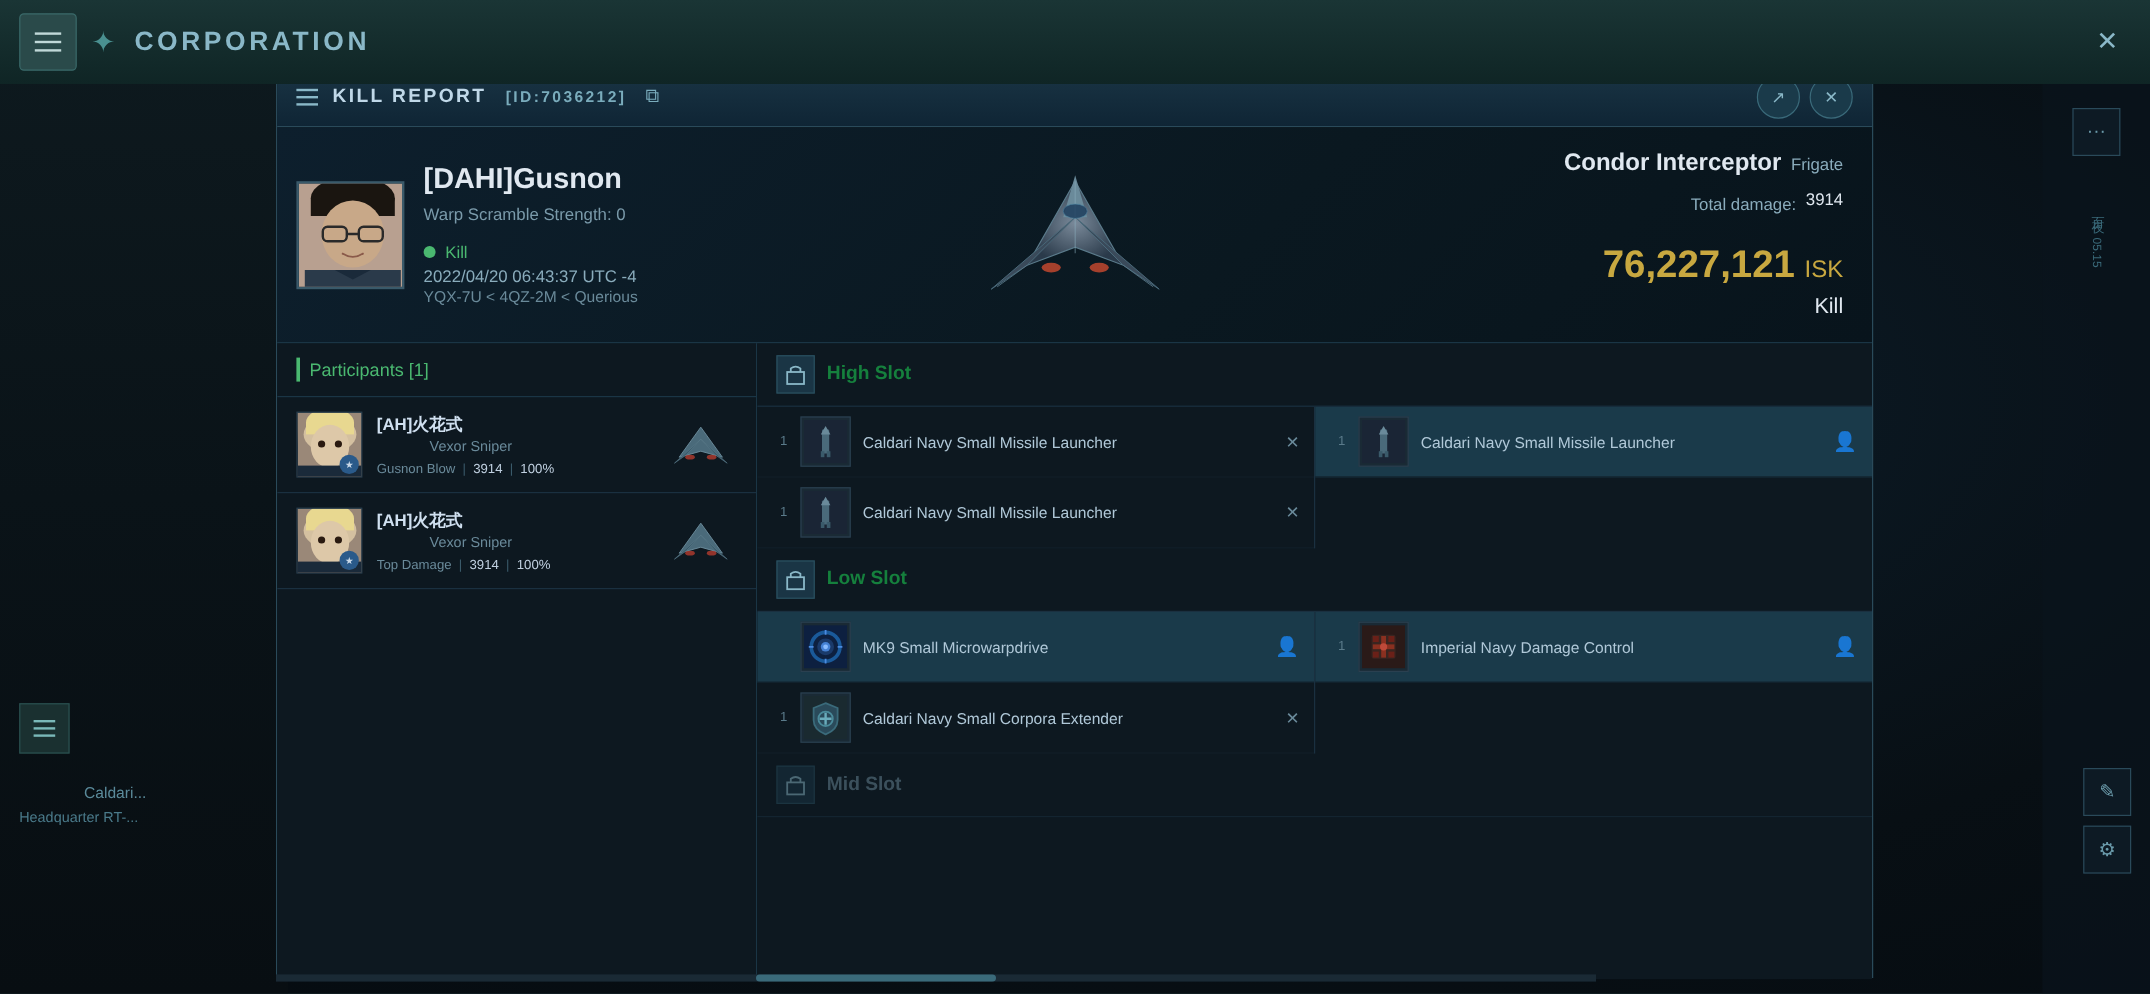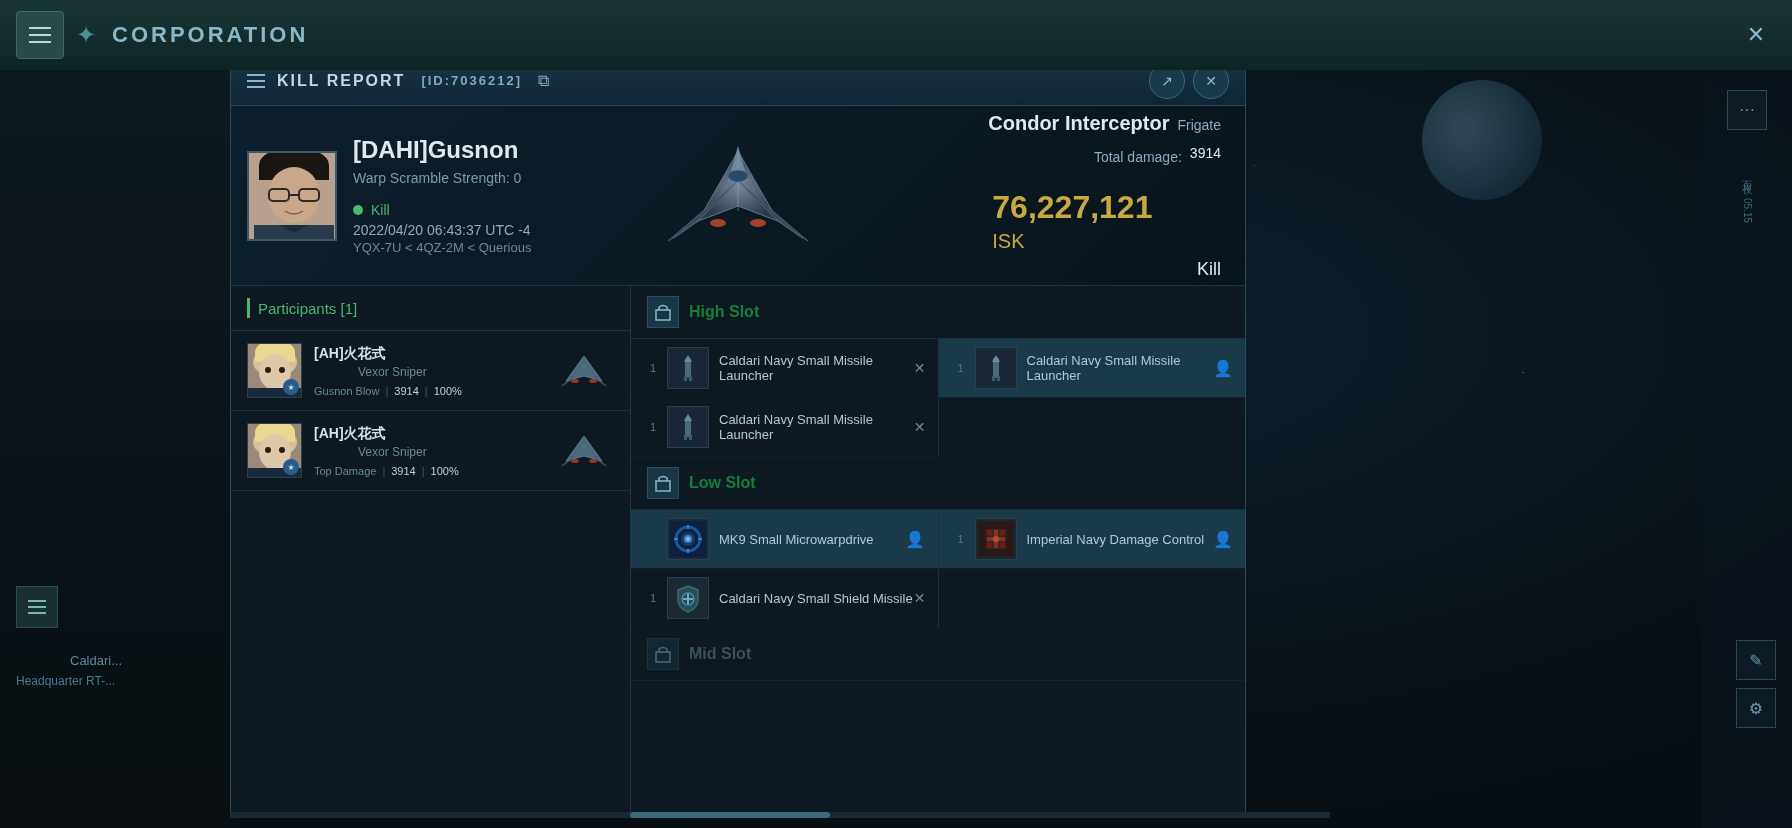--- a/index.html
+++ b/index.html
@@ -116,21 +116,21 @@
       display: flex;
       align-items: center;
       justify-content: center;
     }
 
     
     .kill-report {
       position: absolute;
       top: 55px;
       left: 230px;
-      width: 1016px;
+      width: 1331px;
       height: 760px;
       background: #0d1a1f;
       border: 1px solid #2a4a5a;
       z-index: 5;
     }
 
     
     .kr-header {
       height: 50px;
       background: linear-gradient(180deg, #1a3545 0%, #0f2535 100%);
@@ -784,21 +784,21 @@
 
     <div class="ship-stats">
       <div class="ship-name-line">
         <span class="ship-name">Condor Interceptor</span>
         <span class="ship-class">Frigate</span>
       </div>
       <div style="margin-top:6px; display:flex; align-items:center; gap:8px; justify-content:flex-end;">
         <span class="total-damage-label">Total damage:</span>
         <span class="total-damage-value">3914</span>
       </div>
-      <div style="display:flex; align-items:baseline; gap:4px; justify-content:flex-end; margin-top:20px;flex-direction:column;">
+      <div style="display:flex; align-items:baseline; gap:4px; justify-content:flex-end; margin-top:20px;">
         <span class="isk-value">76,227,121</span>
         <span class="isk-label">ISK</span>
       </div>
       <div style="text-align:right; margin-top:6px;">
         <span class="kill-label">Kill</span>
       </div>
     </div>
   </div>
 
   <div class="kr-content">
@@ -1000,21 +1000,21 @@
                 <rect width="36" height="36" fill="#1a2a30"></rect>
 
                 <path d="M18 6 L28 10 L28 20 Q28 28 18 32 Q8 28 8 20 L8 10 Z" fill="#2a4a5a" stroke="#3a6a7a" stroke-width="1.5"></path>
 
                 <circle cx="18" cy="19" r="6" fill="none" stroke="#4a8a9a" stroke-width="1.5"></circle>
 
                 <line x1="18" y1="14" x2="18" y2="24" stroke="#6aacbc" stroke-width="2"></line>
                 <line x1="13" y1="19" x2="23" y2="19" stroke="#6aacbc" stroke-width="2"></line>
               </svg>
             </div>
-            <span class="slot-item-name">Caldari Navy Small Shield Missile</span>
+            <span class="slot-item-name">Caldari Navy Small Corpora Extender</span>
             <span class="slot-item-close">✕</span>
           </div>
         </div>
 
         <div class="slot-col">
 
           <div class="slot-item highlighted">
             <span class="slot-number">1</span>
             <div class="slot-item-icon">
               <svg width="36" height="36" viewBox="0 0 36 36">

